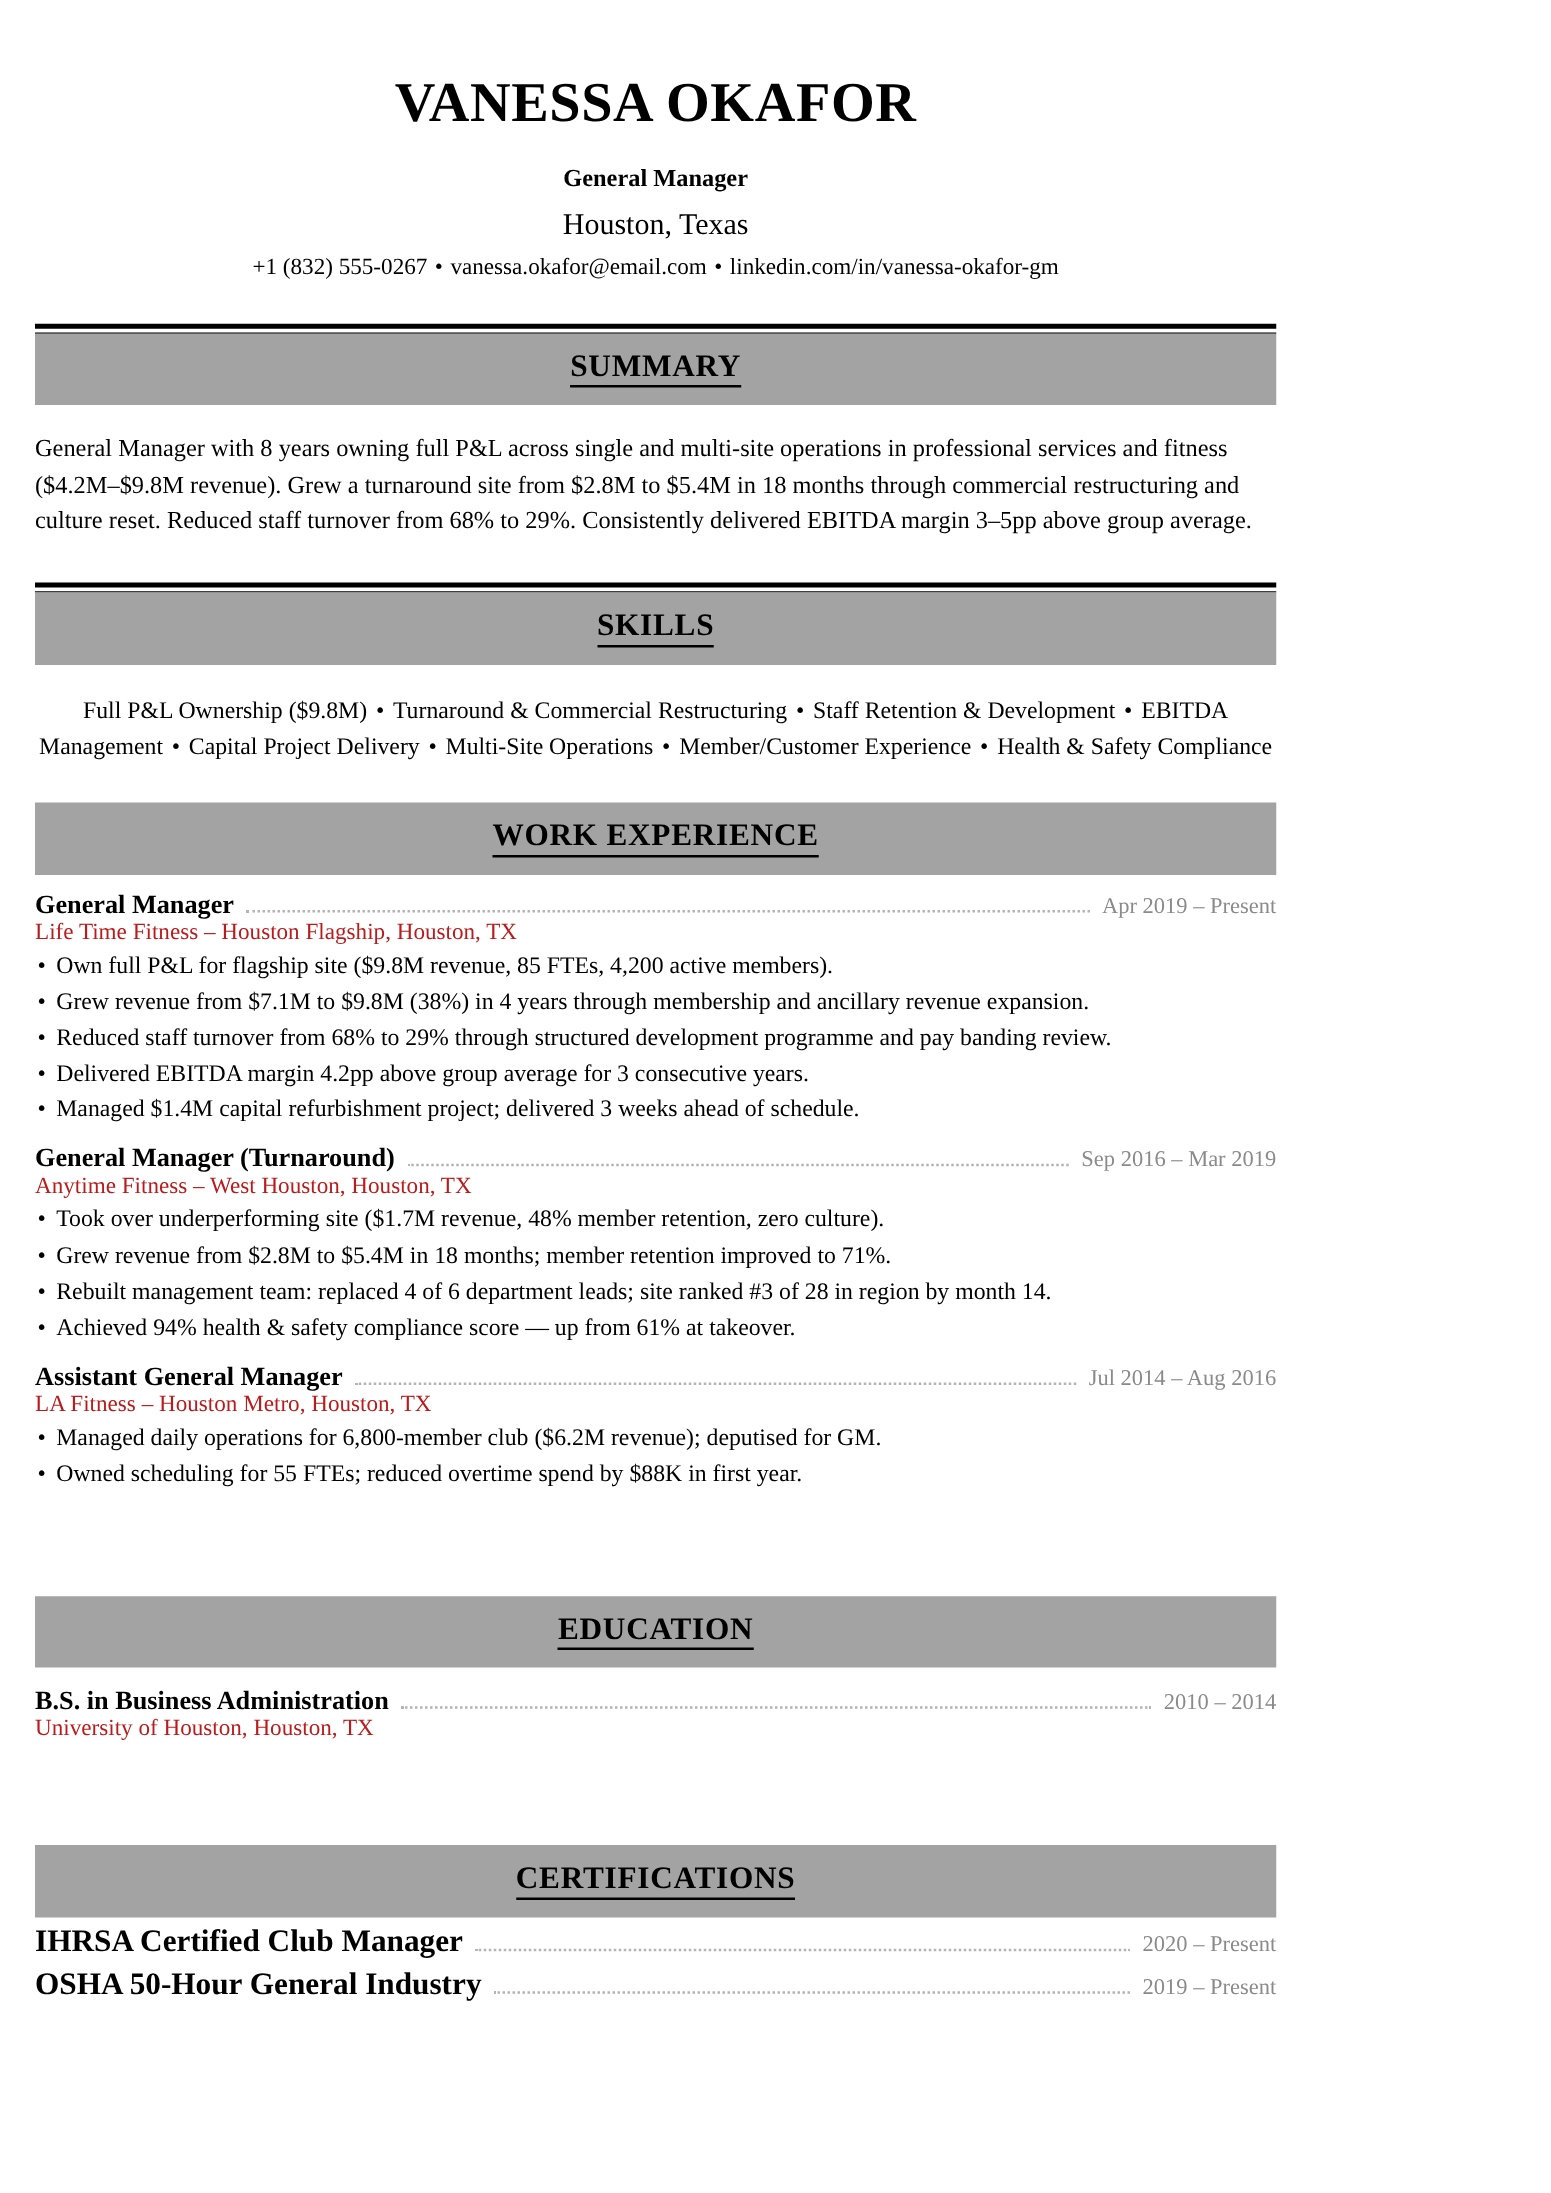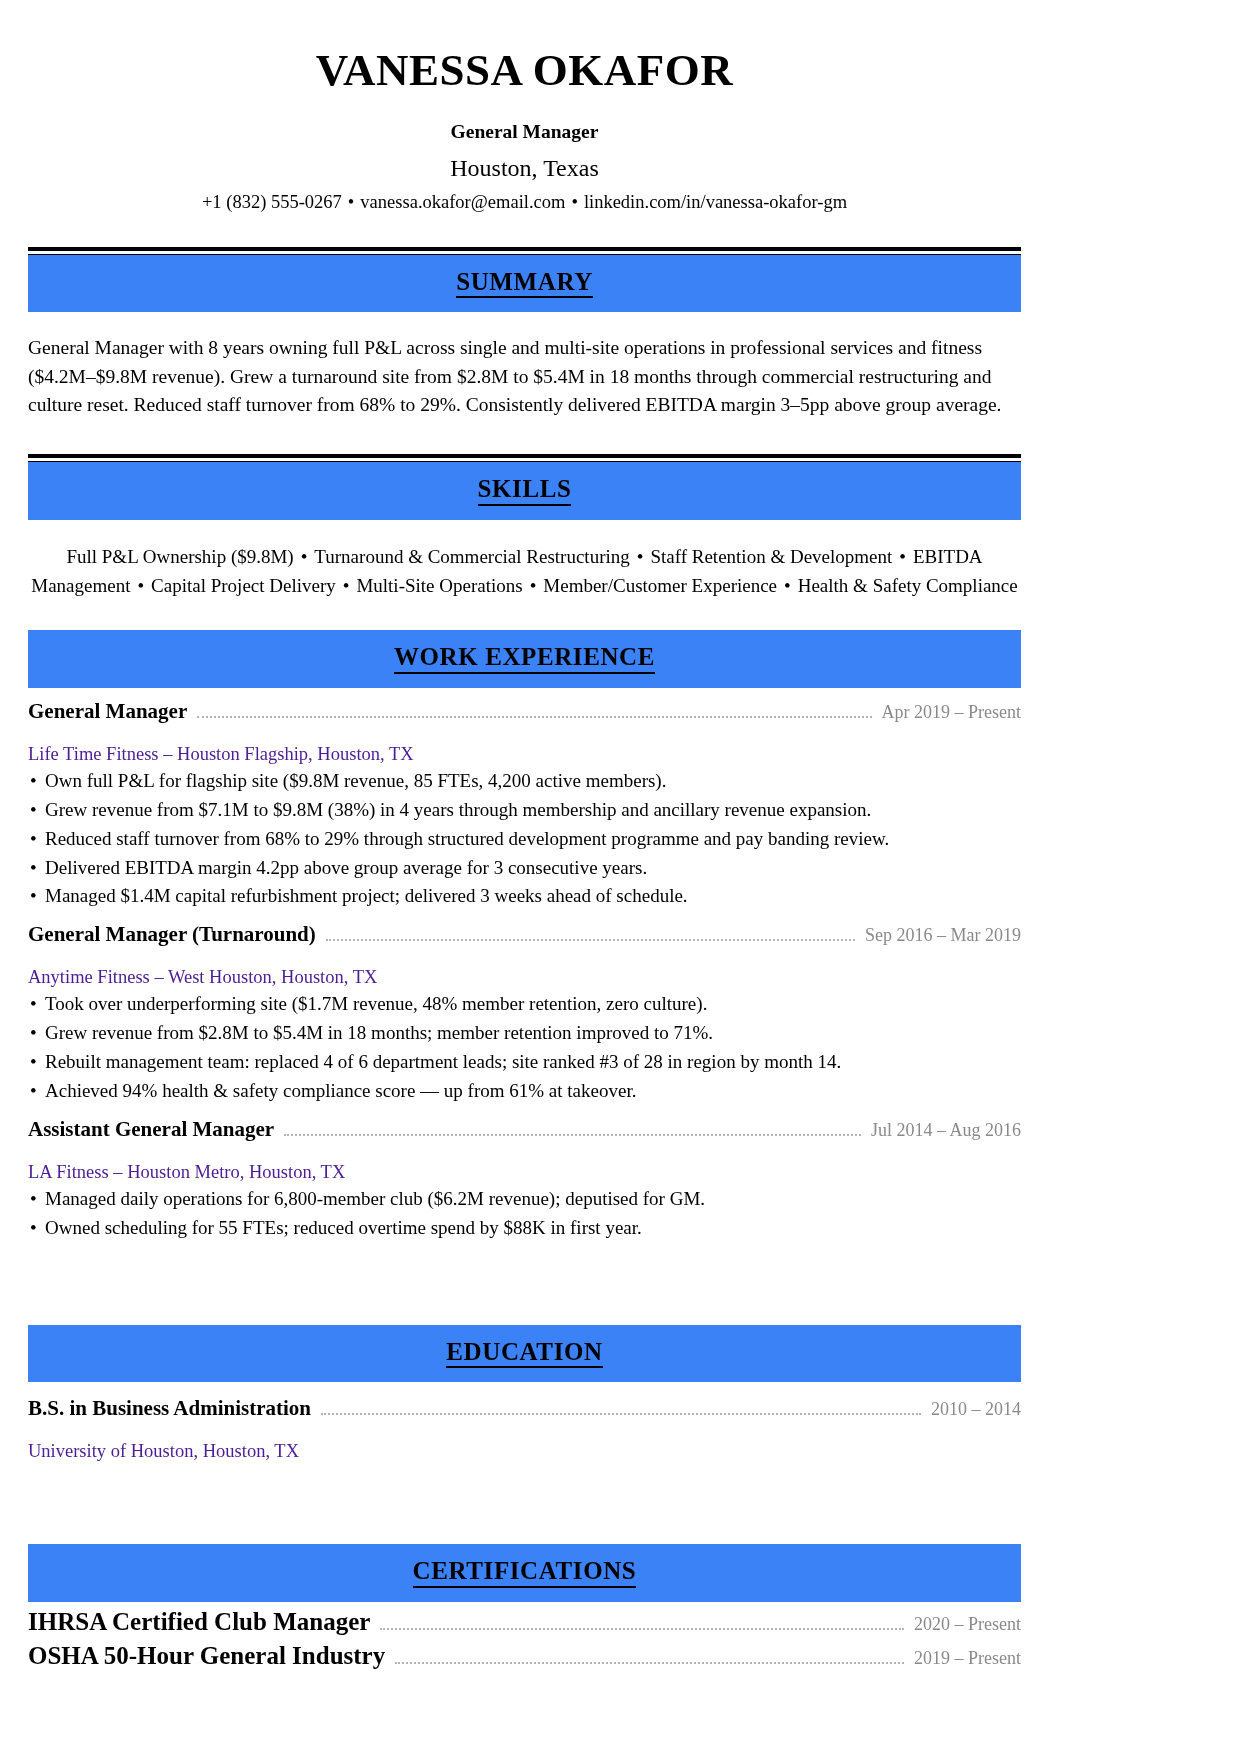--- a/index.html
+++ b/index.html
@@ -12,21 +12,21 @@
     height: 1754px;
     font-family: "Liberation Serif", "DejaVu Serif", serif;
     color: #000000;
     position: relative;
     overflow: hidden;
   }
   .page {
     width: 1049px;
     height: 1754px;
     box-sizing: border-box;
-    padding: 0;
+    padding: 12px;
     position: relative;
   }
   .inner {
     margin: 0 auto;
     width: 993px;
     padding-top: 46px;
   }
 
   
   .name {
@@ -64,21 +64,21 @@
   .rule-thick {
     border-top: 4px solid #000;
     height: 0;
   }
   .rule-thin {
     border-top: 1.5px solid #000;
     margin-top: 3px;
     height: 0;
   }
   .band {
-    background: #3b82f6;
+    background: #a3a3a3;
     text-align: center;
     padding: 13px 0 14px 0;
   }
   .band.plain {
     margin-top: 30px;
   }
   .band-title {
     display: inline-block;
     font-size: 25px;
     font-weight: bold;
@@ -129,22 +129,22 @@
     min-width: 20px;
   }
   .entry-date {
     font-size: 18px;
     color: #8a8a8a;
     white-space: nowrap;
     flex: 0 0 auto;
   }
   .entry-org {
     font-size: 18.5px;
-    color: #4c1d95;
-    margin-top: 20px;
+    color: #b91c1c;
+    margin-top: 0;
   }
   .bullets {
     margin: 2px 0 0 0;
     padding: 0;
     list-style: none;
   }
   .bullets li {
     font-size: 19px;
     line-height: 1.52;
     position: relative;

